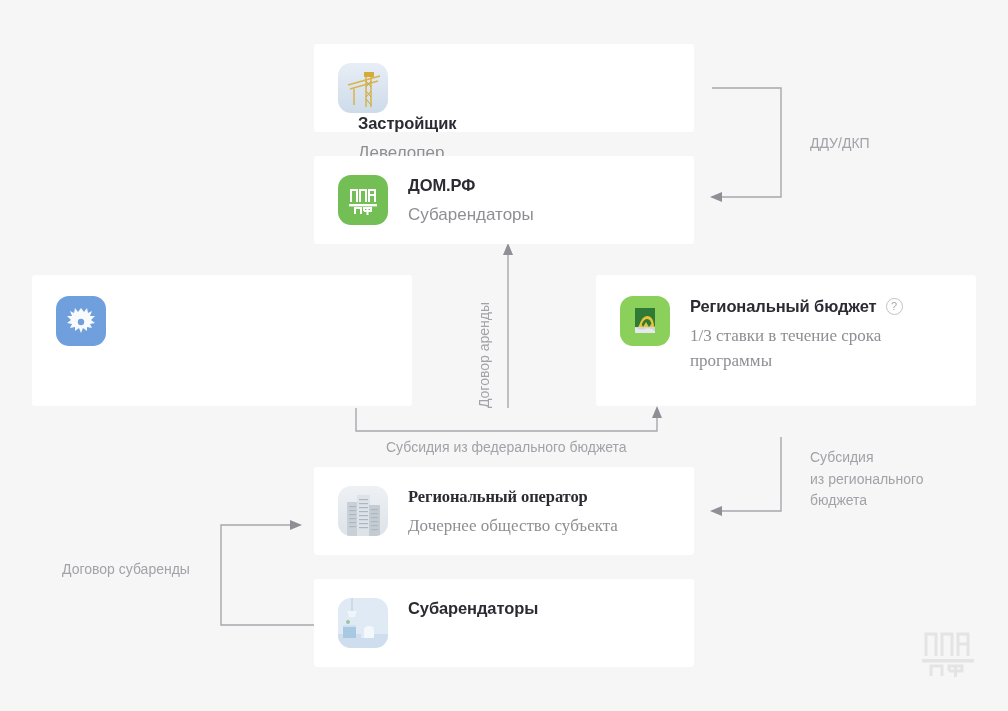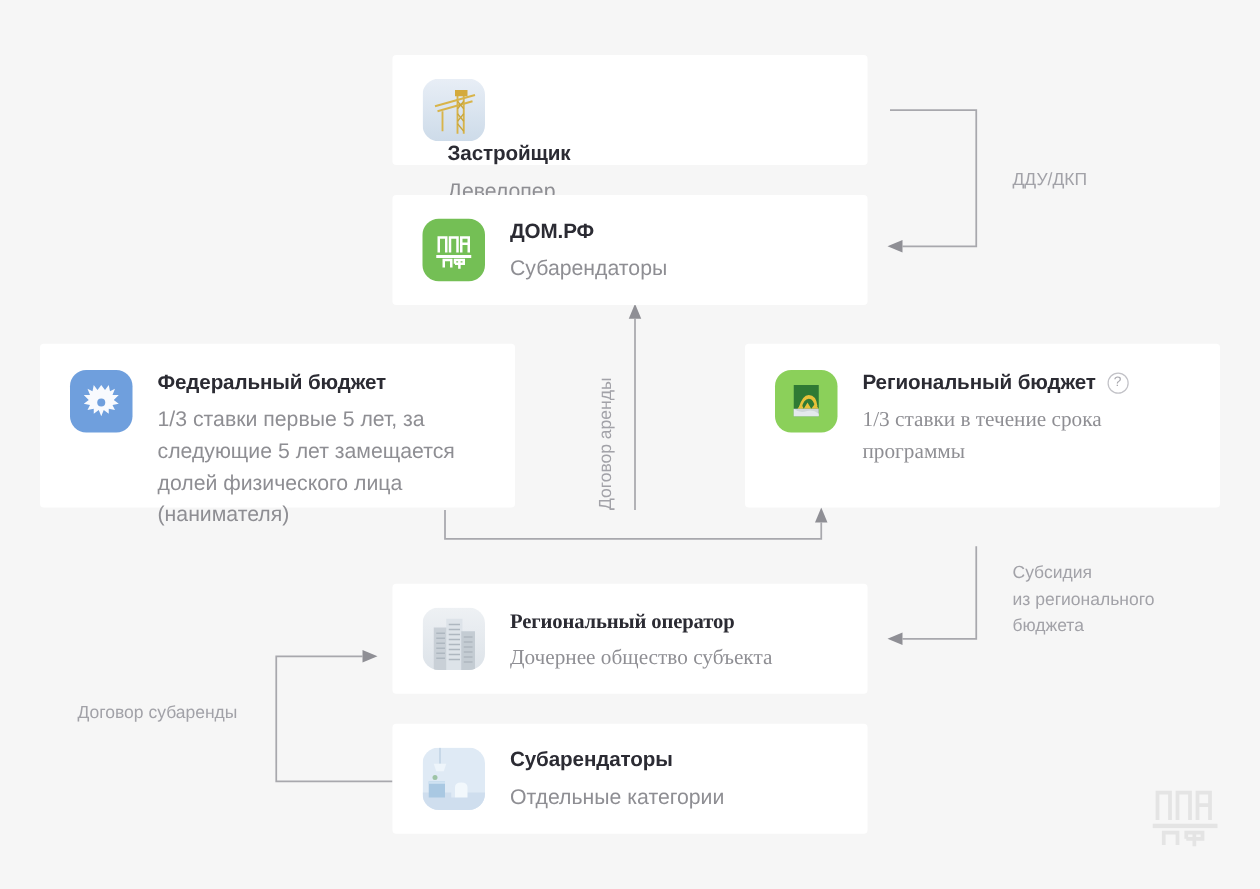--- a/index.html
+++ b/index.html
@@ -146,20 +146,21 @@
     <polygon class="wirehead" points="722,506 710,511 722,516"></polygon>
 
     <path class="wire" d="M 314 625 L 221 625 L 221 525 L 290 525"></path>
     <polygon class="wirehead" points="290,520 302,525 290,530"></polygon>
   </svg>
 
   <div class="conn-label" style="left:810px; top:133px;">ДДУ/ДКП</div>
 
   <div class="conn-label vertical" style="left:474px; top:302px;">Договор аренды</div>
 
+  <div class="conn-label" style="left:386px; top:437px;">Субсидия из федерального бюджета</div>
 
   <div class="conn-label" style="left:810px; top:447px;">Субсидия
 из регионального
 бюджета</div>
 
   <div class="conn-label" style="left:62px; top:559px;">Договор субаренды</div>
 
   <div class="card" id="card-developer">
     <div class="card-icon">
       <svg width="50" height="50" viewBox="0 0 50 50">
@@ -215,24 +216,20 @@
   </div>
 
   <div class="card" id="card-federal">
     <div class="card-icon" style="background:#6f9fdd;">
       <svg width="50" height="50" viewBox="0 0 50 50">
         <g fill="#ffffff">
           <path d="M25 12 l3 4 3-4 1 5 4-2 -2 5 5 0 -4 4 4 3 -5 1 2 4 -5-1 0 4 -4-3 -2 5 -2-5 -4 3 0-4 -5 1 2-4 -5-1 4-3 -4-4 5 0 -2-5 4 2 1-5 3 4z" opacity="0.95"></path>
           <circle cx="25" cy="26" r="3.2" fill="#6f9fdd"></circle>
         </g>
       </svg>
-    </div>
-    <div class="card-body">
-      <div class="card-title">Федеральный бюджет</div>
-      <div class="card-sub">1/3 ставки первые 5 лет, за следующие 5 лет замещается долей физического лица (нанимателя)</div>
     </div>
   </div>
 
   <div class="card" id="card-regional">
     <div class="card-icon" style="background:#8bd05a;">
       <svg width="50" height="50" viewBox="0 0 50 50">
         <rect x="15" y="12" width="20" height="25" fill="#2f7a34"></rect>
         <path d="M19 30 q3-10 8-10 q6 0 7 9 l-2 1 q-1-7 -5-7 q-4 0 -6 8z" fill="#e8c13a"></path>
         <path d="M18 31 l3-4 2 4 3-5 3 5 3-4 3 4 z" fill="#e8c13a"></path>
         <rect x="15" y="31" width="20" height="6" fill="#cfd6da"></rect>
@@ -300,21 +297,20 @@
         <path d="M9 13 l10 0 l-2 6 l-6 0z" fill="#eef5fb"></path>
         <rect x="5" y="27" width="13" height="13" fill="#a9c8e2"></rect>
         <rect x="5" y="27" width="13" height="2" fill="#cfe2f2"></rect>
         <path d="M26 40 l0-8 q0-4 5-4 q5 0 5 4 l0 8z" fill="#f2f8fc"></path>
         <path d="M23 40 l0-7 q0-2 2-2 l1 0 l0 9z" fill="#dfeaf5"></path>
         <circle cx="10" cy="24" r="2" fill="#9dc3a6"></circle>
       </svg>
     </div>
     <div class="card-body">
       <div class="card-title">Субарендаторы</div>
-      <div class="card-sub">Отдельные категории</div>
     </div>
   </div>
 
   <div id="watermark">
     <svg width="62" height="48" viewBox="0 0 62 48">
       <g fill="none" stroke="#e4e4e4" stroke-width="3">
         <path d="M4 26 L4 4 L14 4 L14 26"></path>
         <path d="M20 26 L20 4 L30 4 L30 26"></path>
         <path d="M36 26 L36 4 L46 4 L46 26 M36 14 L46 14"></path>
       </g>

